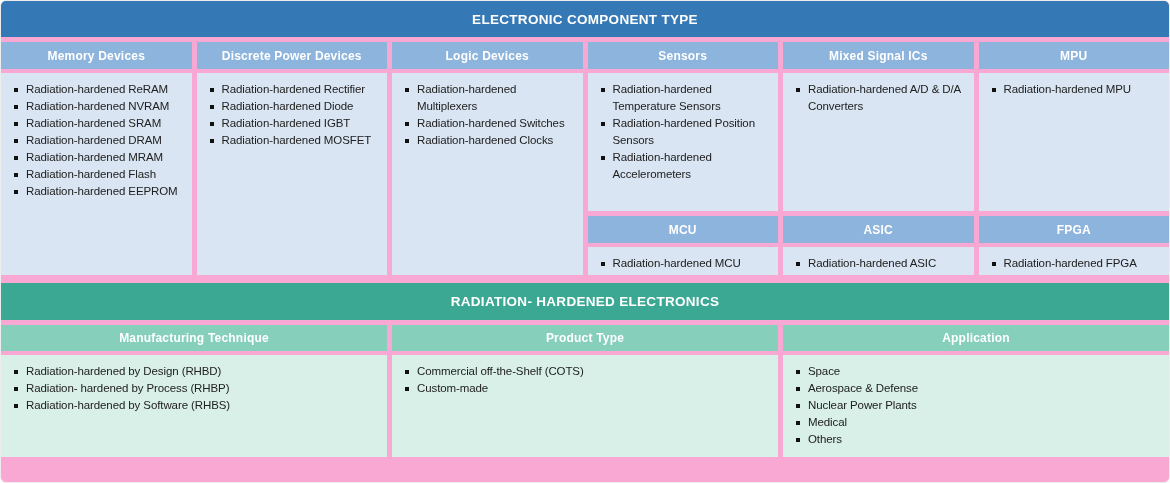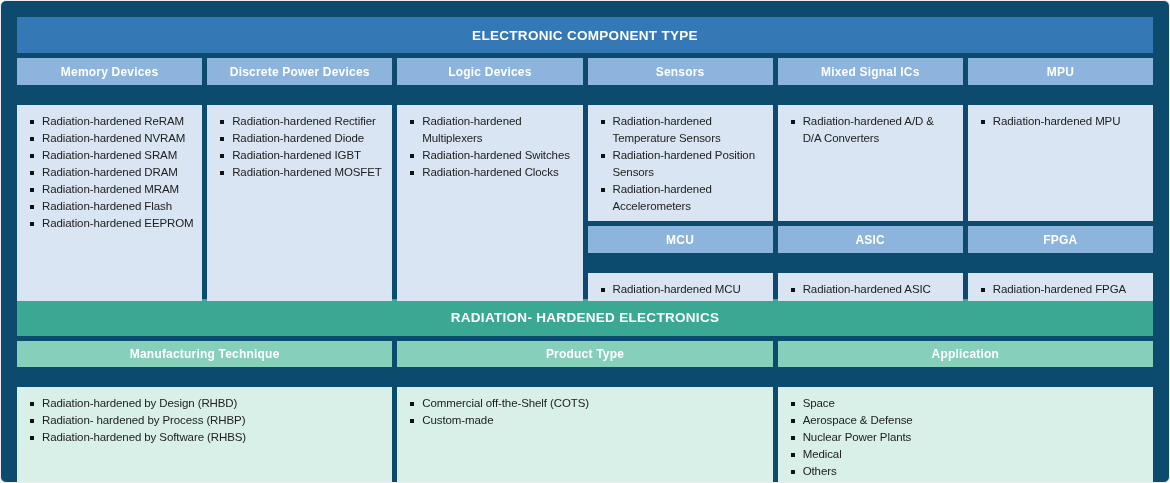--- a/index.html
+++ b/index.html
@@ -3,24 +3,23 @@
 <meta charset="utf-8">
 <style>
   * { margin: 0; padding: 0; box-sizing: border-box; }
   html, body { background: #ffffff; }
   body {
     font-family: "Liberation Sans", "DejaVu Sans", sans-serif;
     width: 1170px; height: 483px;
   }
   .canvas {
     width: 1170px; height: 483px;
-    background: #0c4a6e;
+    background: #f9a8d4;
     border: 1px solid #ededed;
     border-radius: 6px;
-    padding: 16px;
     overflow: hidden;
   }
   .section-header {
     display: flex; align-items: center; justify-content: center;
     color: #ffffff; font-weight: bold;
     font-size: 13.5px; letter-spacing: 0.3px;
   }
   .blue-main { background: #3478b6; height: 36px; margin-bottom: 5px; }
   .green-main { background: #3aa893; height: 37px; margin: 8px 0 5px 0; }
 
@@ -38,21 +37,21 @@
   .col { display: flex; flex-direction: column; min-width: 0; border-radius: 10px; }
   .col-header {
     flex: none;
     display: flex; align-items: center; justify-content: center;
     color: #ffffff; font-weight: bold; font-size: 12px;
     letter-spacing: 0.2px;
     text-align: center;
   }
   .col-header.blue { background: #8db4dc; height: 27px; margin-bottom: 4px; }
   .col-header.green { background: #85cfbb; height: 26px; margin-bottom: 4px; }
-  .col-body { background: #d9e5f2; flex: 1 1 auto; padding: 8px 8px 6px 12px; margin-top: 16px; }
+  .col-body { background: #d9e5f2; flex: 1 1 auto; padding: 8px 8px 6px 12px; }
   .col-body.green-body { background: #d9f0e8; flex: none; height: 102px; }
   .sub-header { margin: 5px 0; }
   .sub-body { flex: none; height: 28px; }
 
   ul.bullets { list-style: none; }
   ul.bullets li {
     position: relative;
     padding-left: 13px;
     font-size: 11.5px;
     line-height: 17px;

